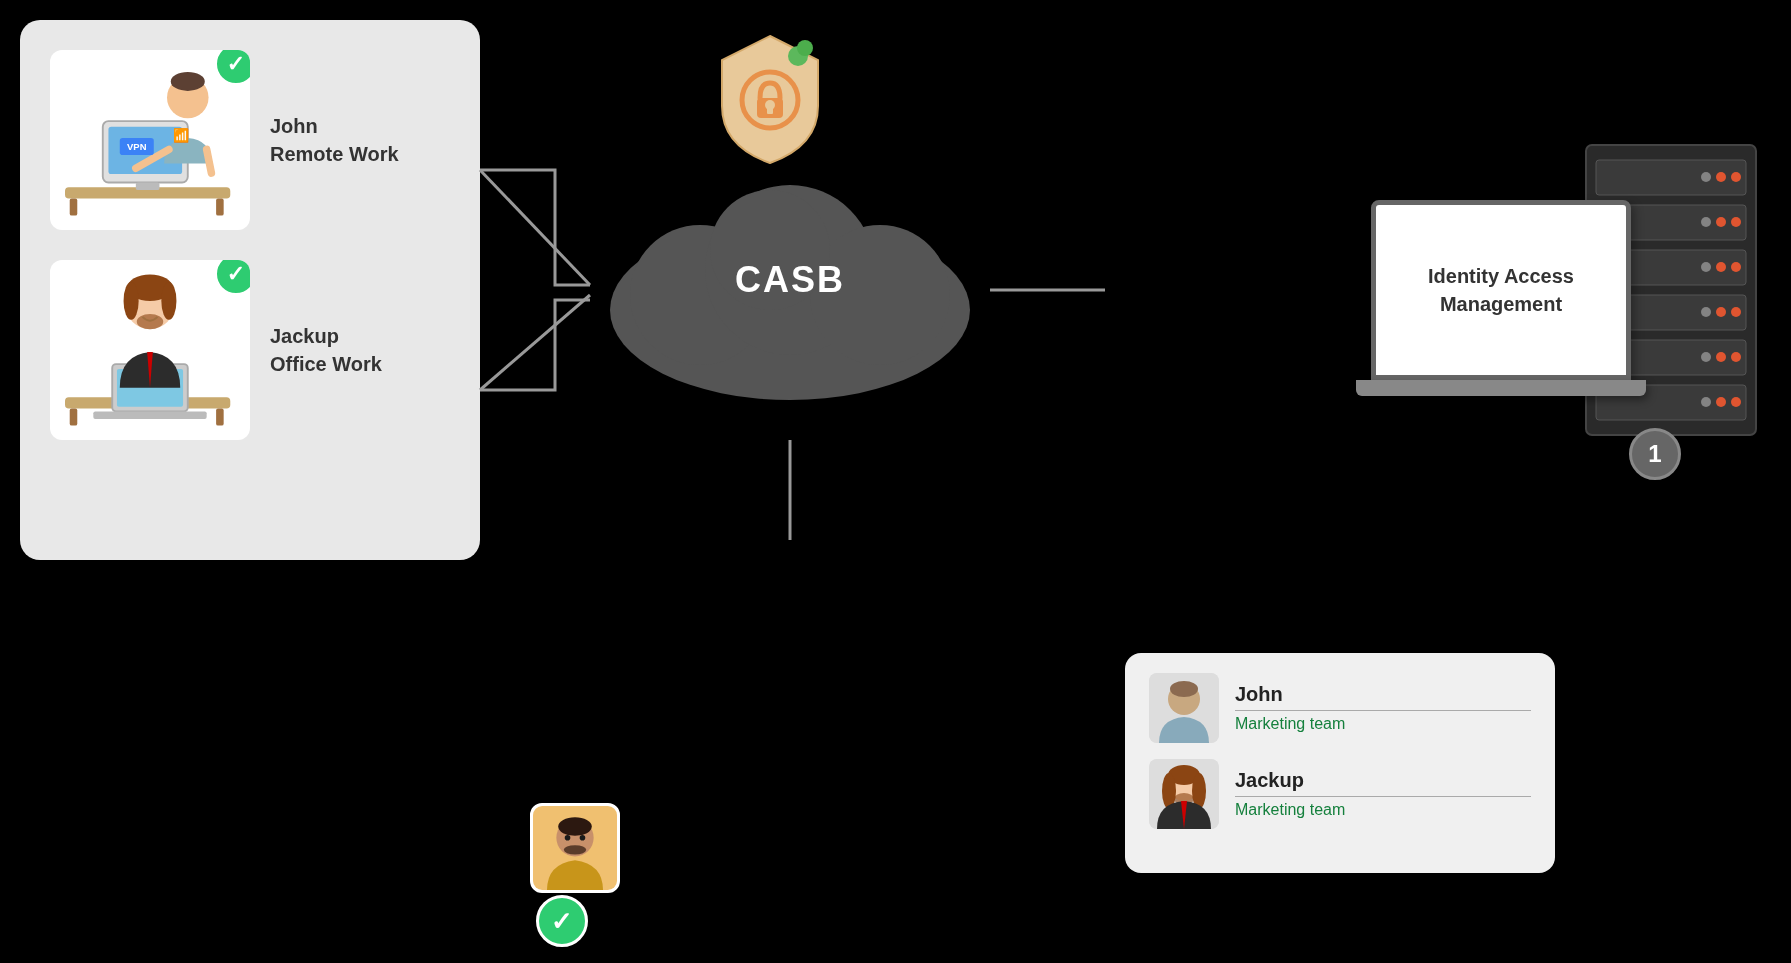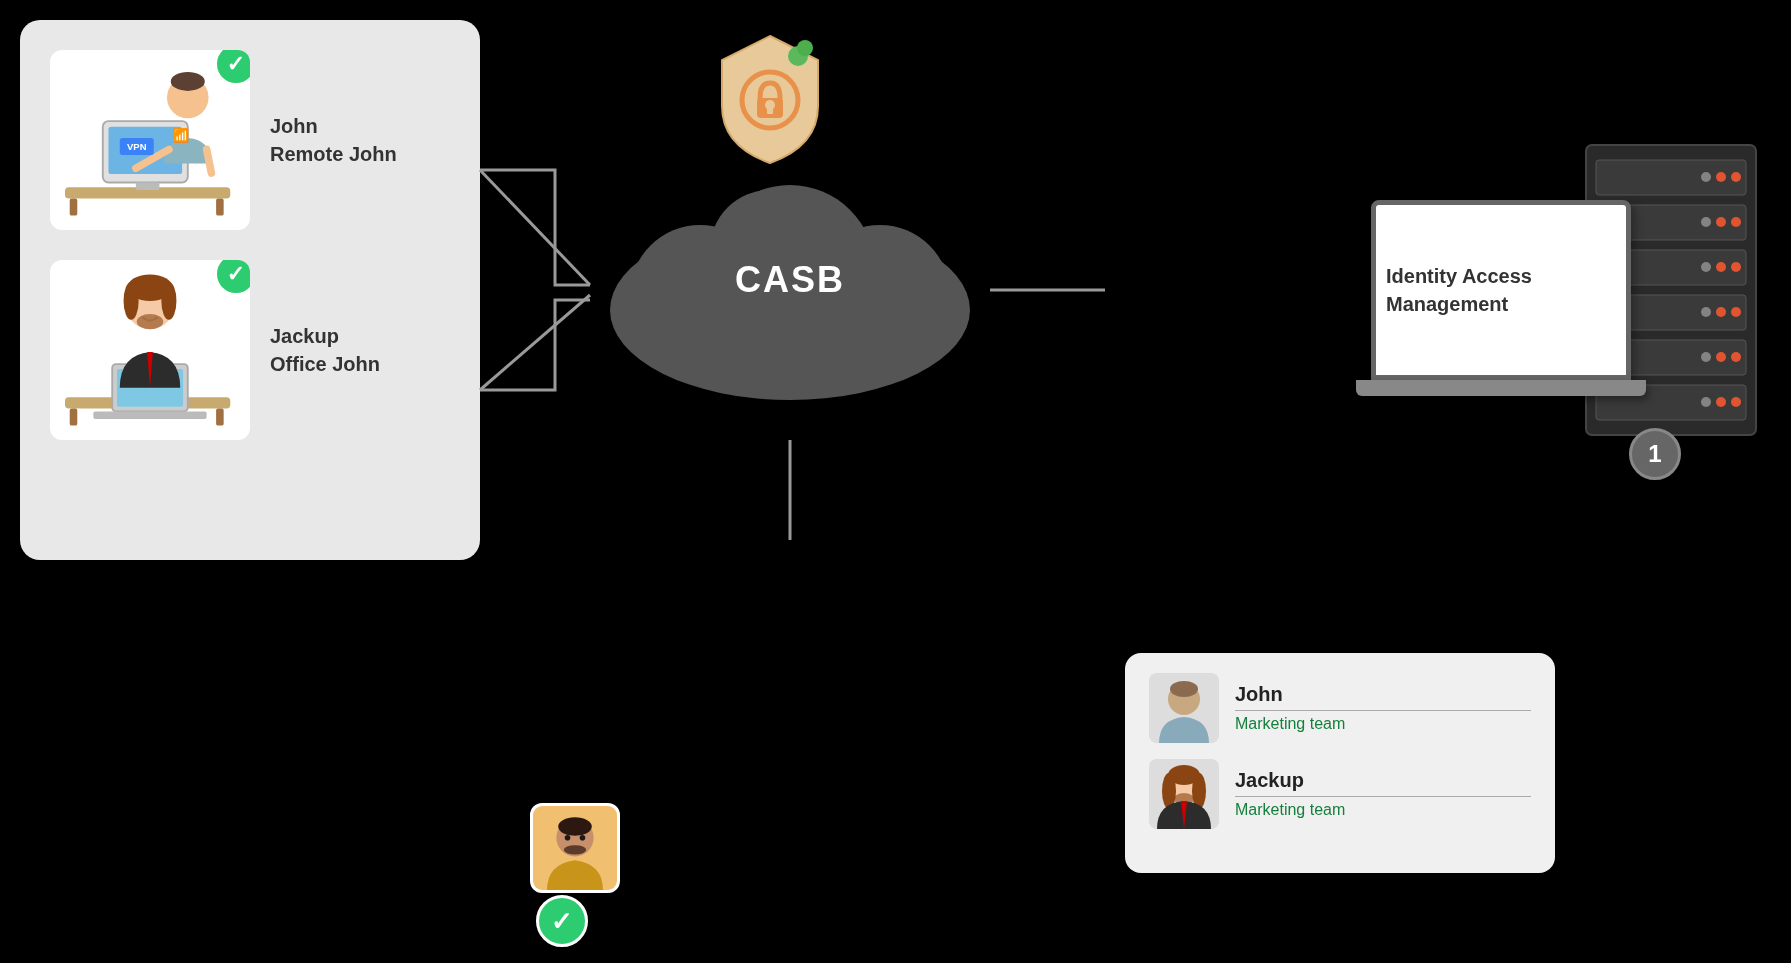--- a/index.html
+++ b/index.html
@@ -277,21 +277,21 @@
           <line x1="160" y1="100" x2="165" y2="125" stroke="#f4c18f" stroke-width="8" stroke-linecap="round"></line>
 
           <rect x="68" y="88" width="36" height="18" rx="3" fill="#3b82f6"></rect>
           <text x="86" y="101" font-size="10" fill="white" font-weight="700" text-anchor="middle">VPN</text>
 
           <text x="125" y="90" font-size="14" fill="#3b82f6">📶</text>
         </svg>
       </div>
       <div class="user-label">
         <div>John</div>
-        <div>Remote John</div>
+        <div>Remote Work</div>
       </div>
     </div>
 
     <div class="user-card">
       <div class="user-image-box">
 
         <div class="check-badge"></div>
 
         <svg viewBox="0 0 200 180" width="190" height="170">
 
@@ -313,21 +313,21 @@
 
           <path d="M68 130 Q68 95 100 92 Q132 95 132 130 Z" fill="#2c2c2c"></path>
 
           <path d="M97 92 L100 130 L103 92 Z" fill="#cc0000"></path>
 
           <path d="M92 55 Q100 63 108 55" stroke="#a07040" stroke-width="2" fill="none"></path>
         </svg>
       </div>
       <div class="user-label">
         <div>Jackup</div>
-        <div>Office John</div>
+        <div>Office Work</div>
       </div>
     </div>
 
   </div>
 
   <div class="shield-container">
     <svg viewBox="0 0 120 140" width="120" height="140">
 
       <path d="M60 8 L108 32 L108 78 Q108 118 60 135 Q12 118 12 78 L12 32 Z" fill="#e8c99a" stroke="#d4a96a" stroke-width="2"></path>
 
@@ -393,21 +393,21 @@
         <rect x="15" y="245" width="150" height="35" rx="3" fill="#3a3a3a" stroke="#555" stroke-width="1"></rect>
         <circle cx="140" cy="262" r="5" fill="#e05530"></circle>
         <circle cx="155" cy="262" r="5" fill="#e05530"></circle>
         <circle cx="125" cy="262" r="5" fill="#ccc" opacity="0.5"></circle>
       </svg>
     </div>
 
     <div style="position:absolute; left:20px; top:80px;">
 
       <div style="width:260px; height:180px; background:#fff; border:5px solid #666; border-radius:8px 8px 0 0; display:flex; align-items:center; justify-content:center; flex-direction:column; gap:8px; box-shadow: 4px 4px 10px rgba(0,0,0,0.3);">
-        <div style="font-size:20px; font-weight:700; color:#333; text-align:left; line-height:1.4; padding:10px;">Identity Access Management</div>
+        <div style="font-size:20px; font-weight:700; color:#333; text-align:center; line-height:1.4; padding:10px;">Identity Access Management</div>
       </div>
 
       <div style="width:290px; height:16px; background:#888; border-radius:0 0 6px 6px; margin-left:-15px; box-shadow: 2px 4px 8px rgba(0,0,0,0.4);"></div>
     </div>
 
 
     <div style="position:absolute; right:50px; bottom:20px; width:52px; height:52px; background:#666; border-radius:50%; display:flex; align-items:center; justify-content:center; color:white; font-size:24px; font-weight:700; border:3px solid #888;">1</div>
 
   </div>
 

